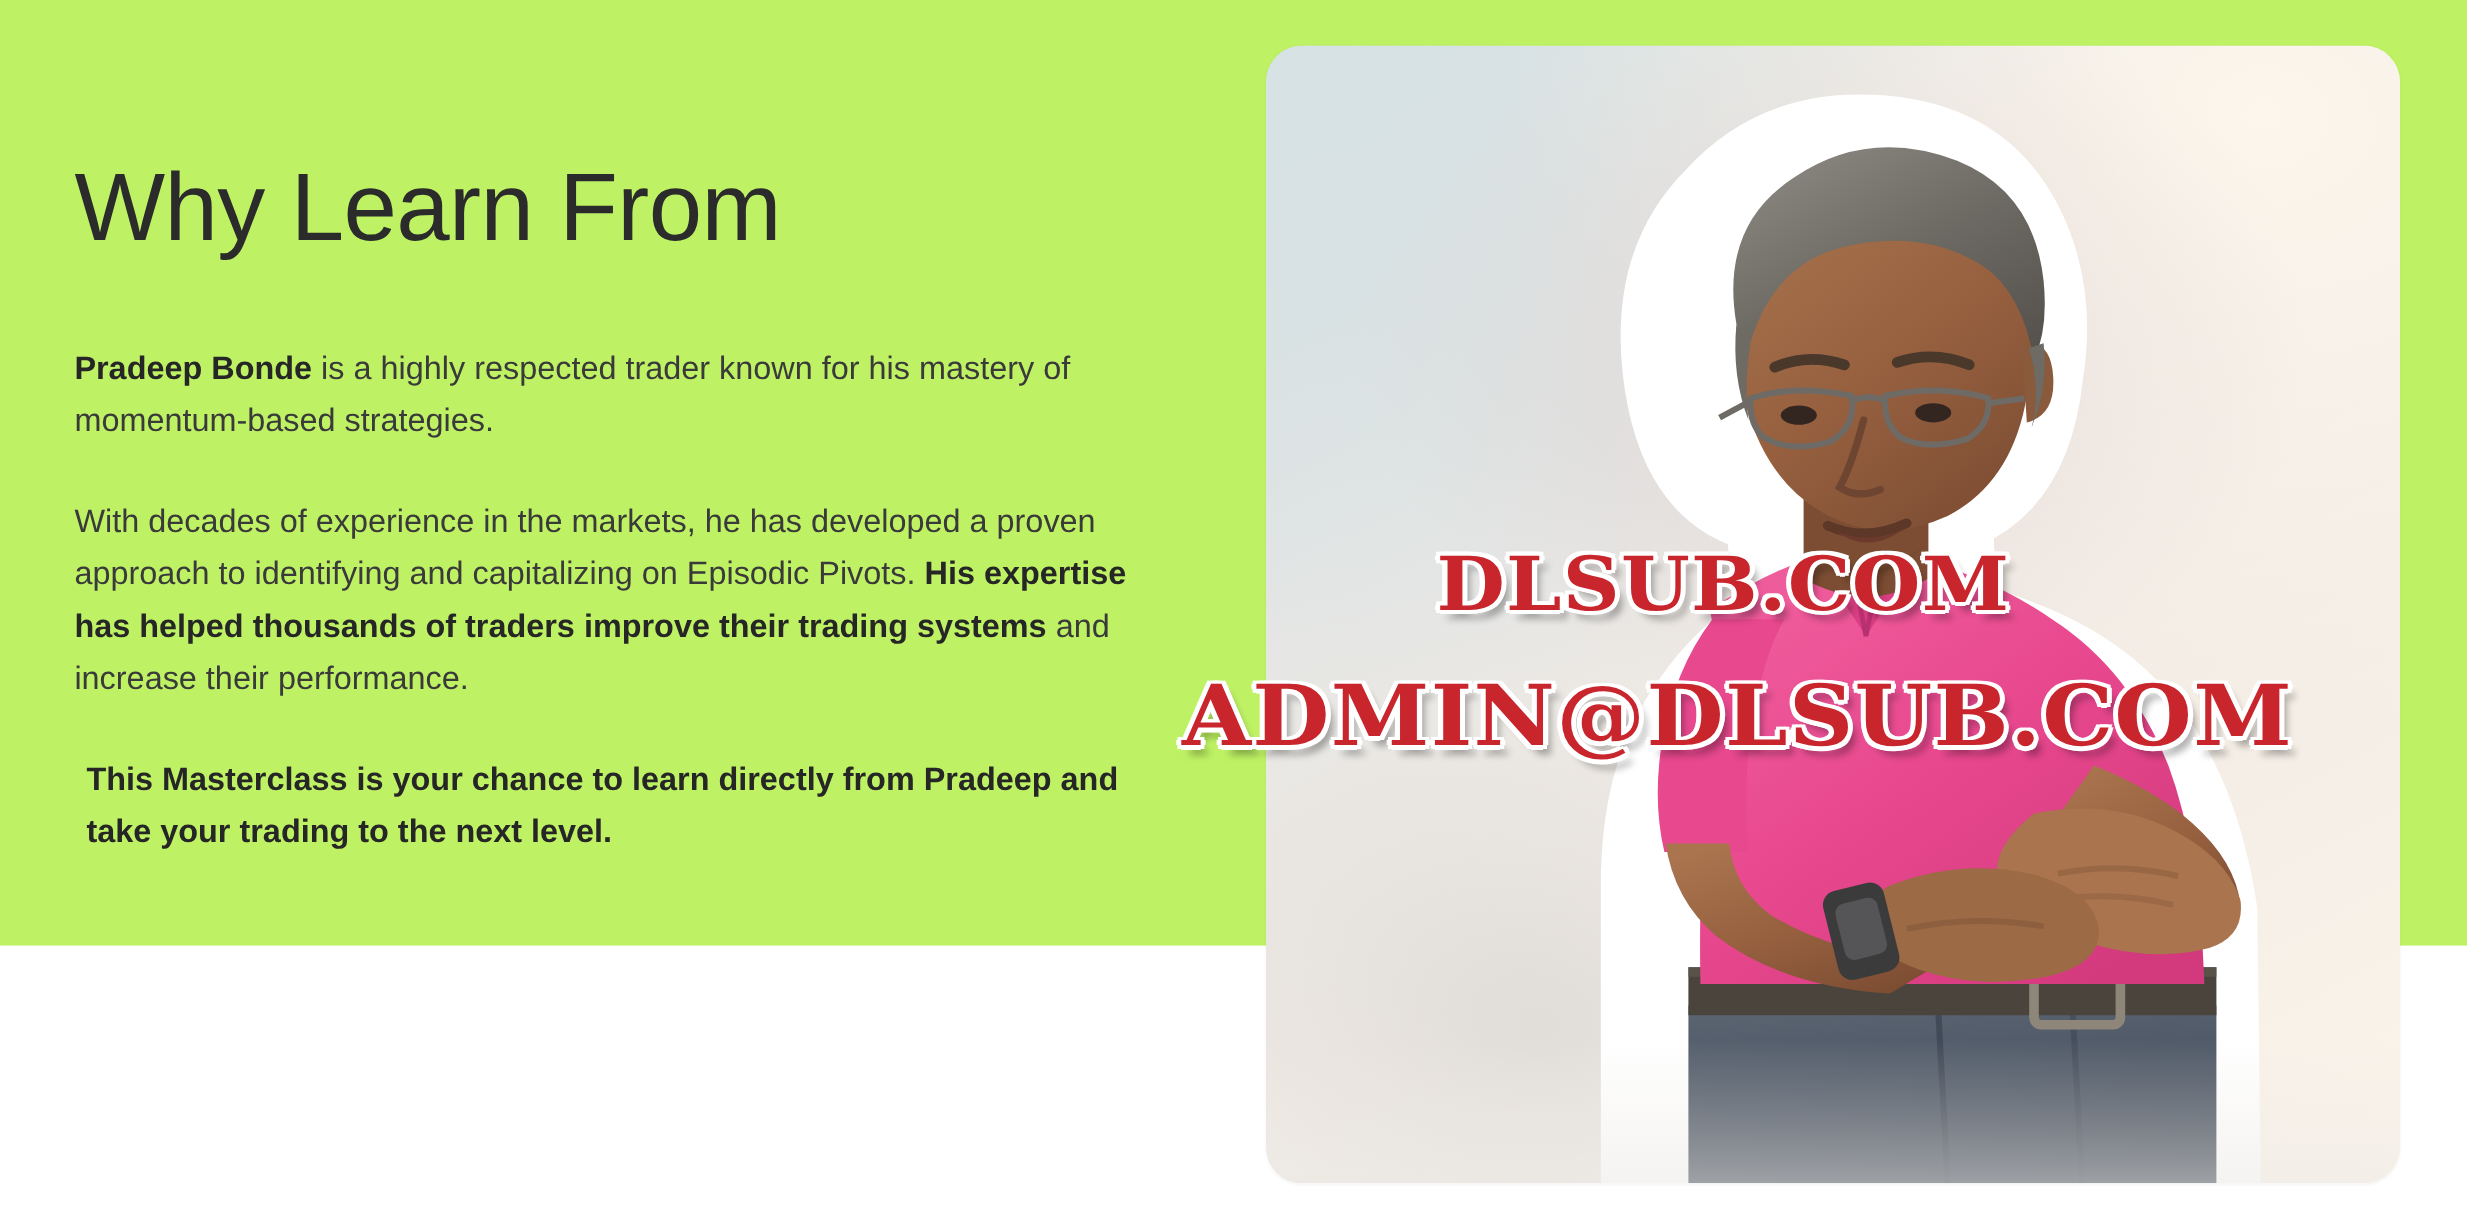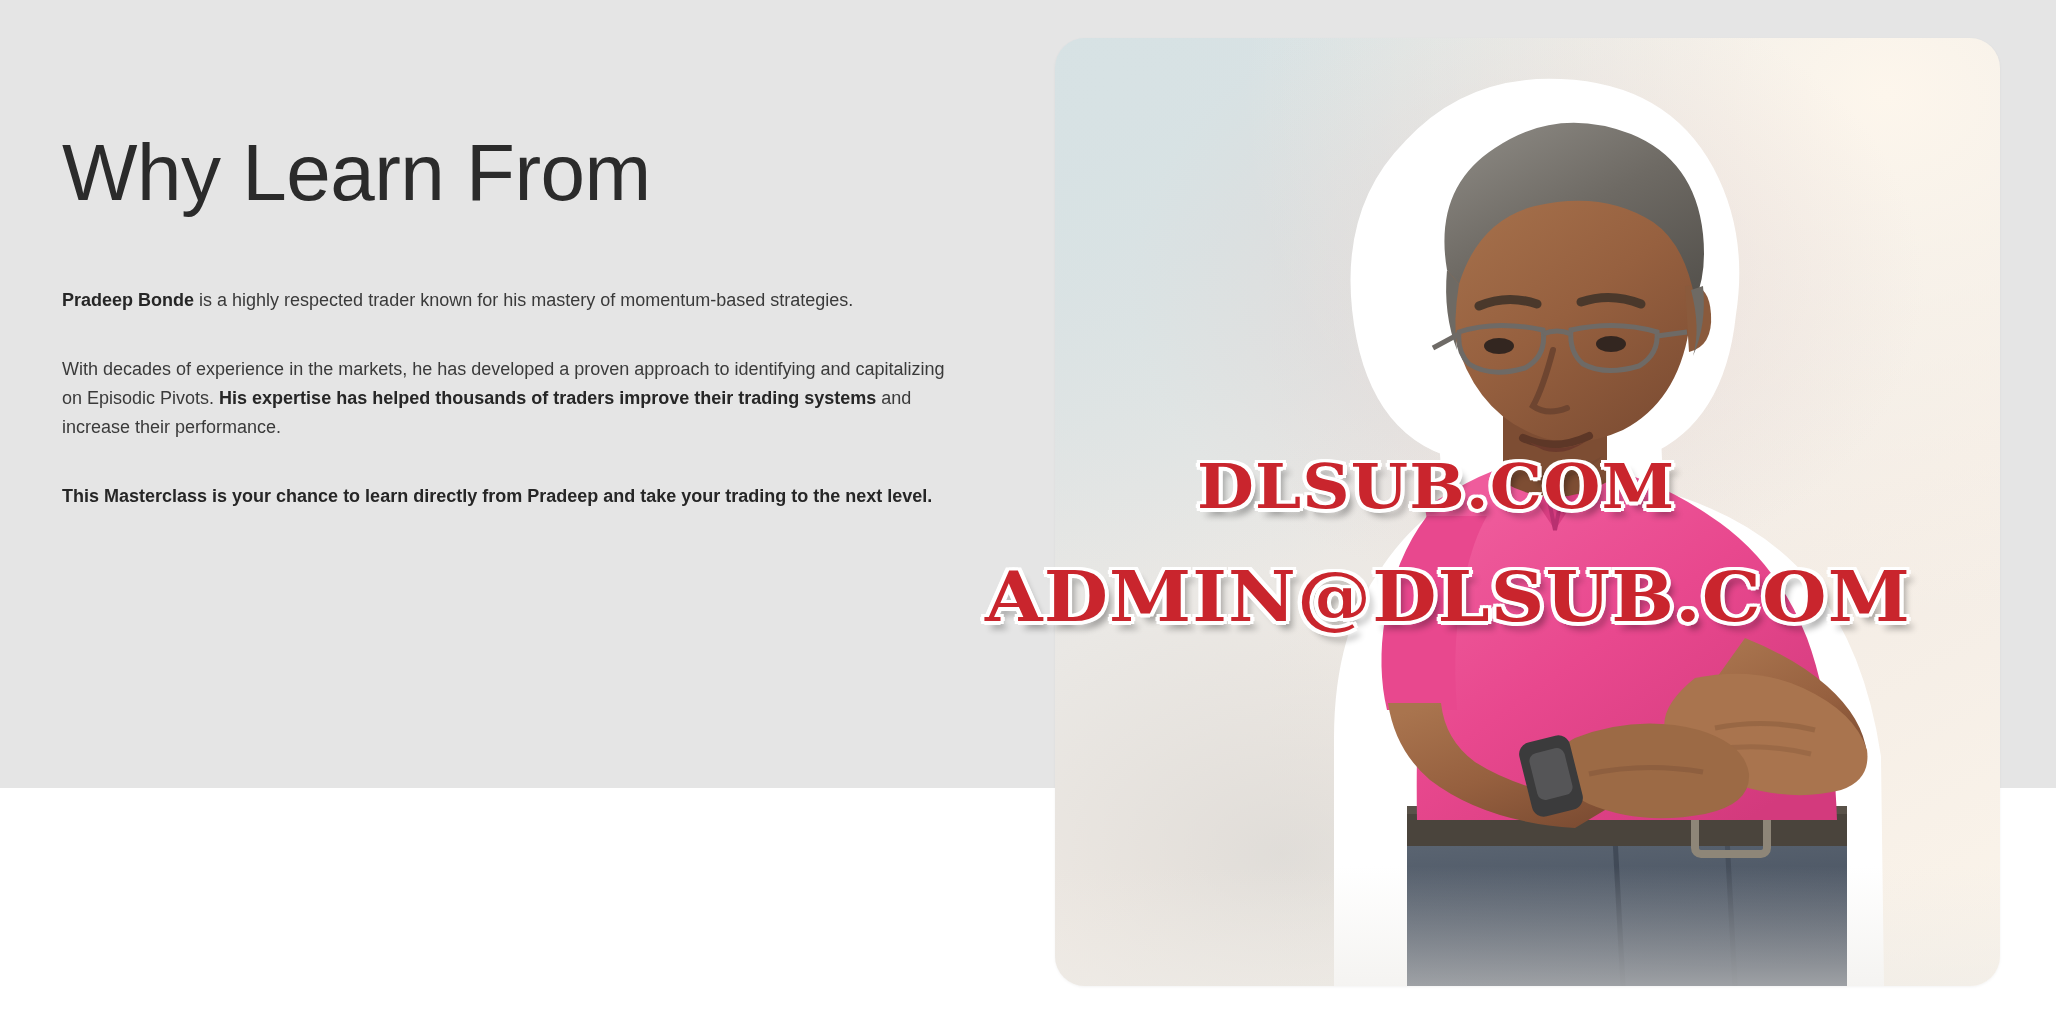--- a/index.html
+++ b/index.html
@@ -12,21 +12,21 @@
     height: 1016px;
     overflow: hidden;
     font-family: "Liberation Sans", sans-serif;
     -webkit-font-smoothing: antialiased;
   }
 
   #page {
     position: relative;
     width: 2056px;
     height: 788px;
-    background: #e5e5e5;
+    background: #bef264;
     display: flex;
     align-items: flex-start;
   }
 
   
   .text-col {
     position: absolute;
     left: 62px;
     top: 0;
     width: 930px;
@@ -49,29 +49,30 @@
   .headline .accent {
     color: #4f6fef;
   }
   .headline .qmark {
     color: #2b2b2b;
   }
 
   .body-copy {
     margin-top: 68px;
     width: 895px;
-    font-size: 18px;
+    font-size: 27px;
     line-height: 1.62;
     color: #3a3a3a;
   }
   .body-copy p {
     margin: 0 0 40px 0;
   }
   .body-copy p:last-child {
     margin-bottom: 0;
+    margin-left: 10px;
   }
   .body-copy b,
   .body-copy strong {
     font-weight: 700;
     color: #262626;
   }
   .para-strong {
     font-weight: 700;
     color: #262626;
   }

